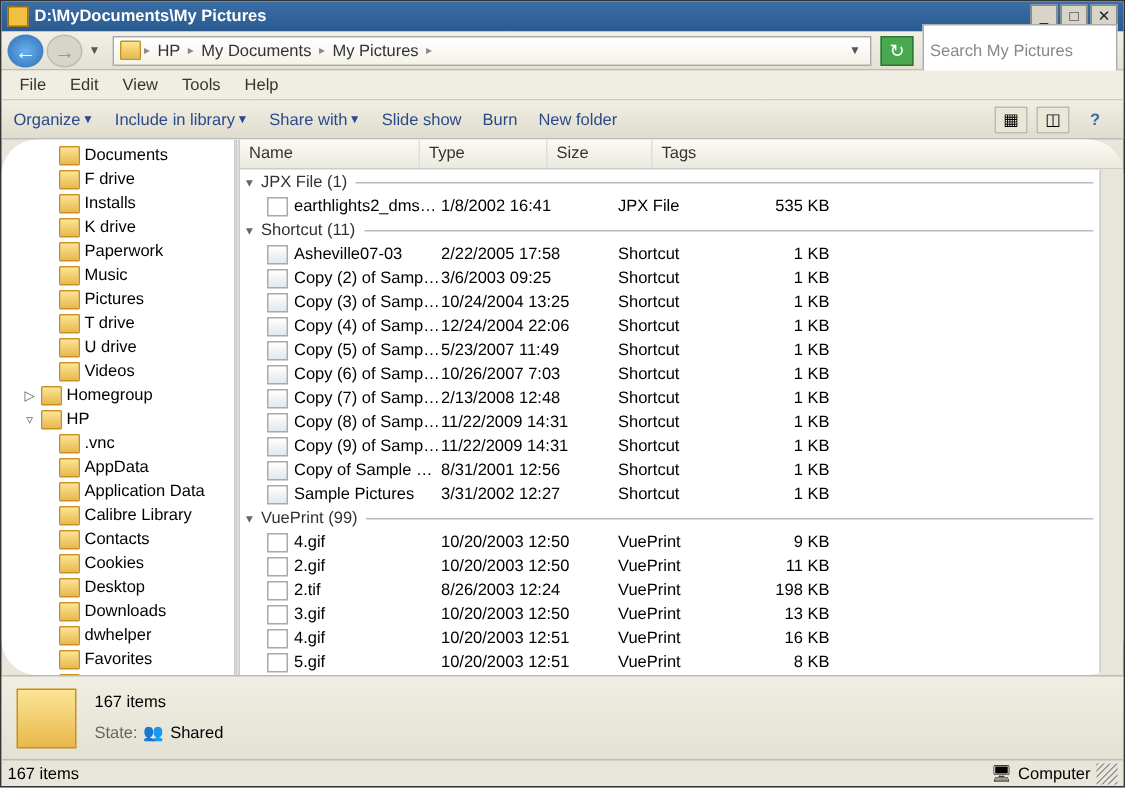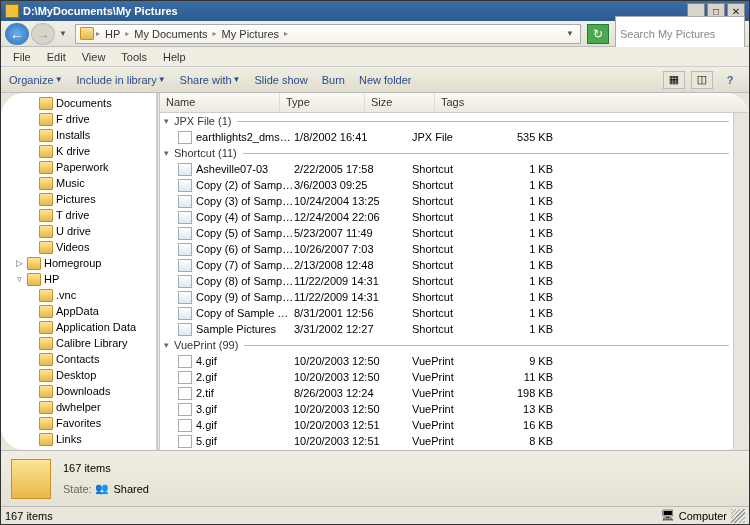--- a/index.html
+++ b/index.html
@@ -237,20 +237,26 @@
       <div class="tree-item">
         <span class="tind" style="width: 24px;"></span>
         <span class="exp"></span>
         <span class="ficon folder-icon"></span>
         <span>Contacts</span>
       </div>
       <div class="tree-item">
         <span class="tind" style="width: 24px;"></span>
         <span class="exp"></span>
         <span class="ficon folder-icon"></span>
+        <span>Cookies</span>
+      </div>
+      <div class="tree-item">
+        <span class="tind" style="width: 24px;"></span>
+        <span class="exp"></span>
+        <span class="ficon folder-icon"></span>
         <span>Desktop</span>
       </div>
       <div class="tree-item">
         <span class="tind" style="width: 24px;"></span>
         <span class="exp"></span>
         <span class="ficon folder-icon"></span>
         <span>Downloads</span>
       </div>
       <div class="tree-item">
         <span class="tind" style="width: 24px;"></span>

